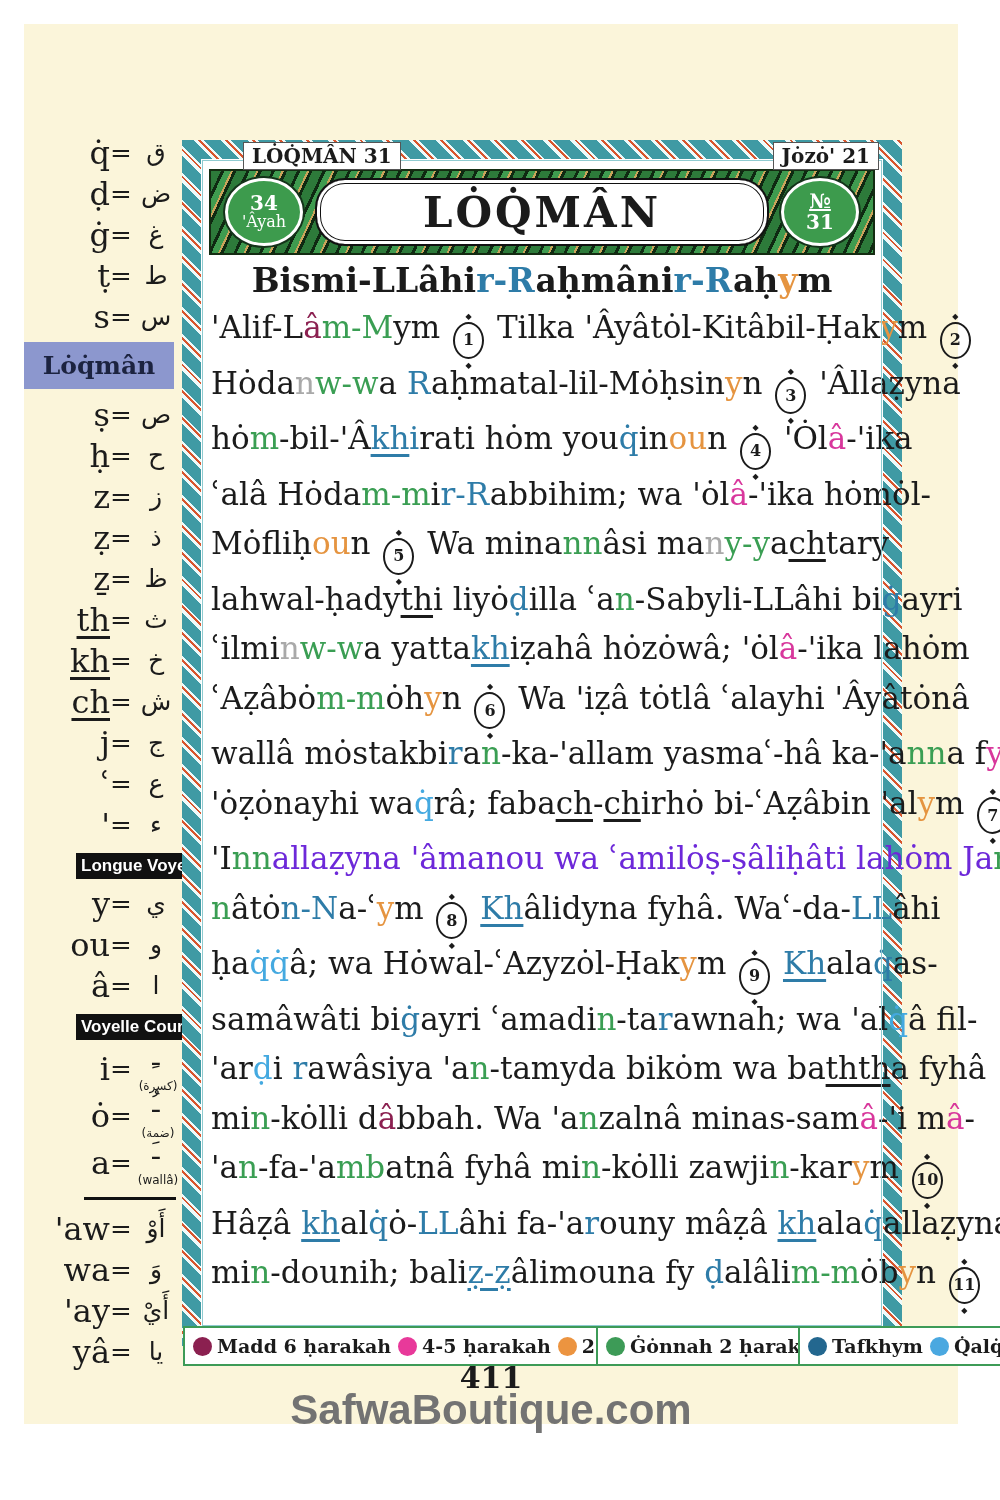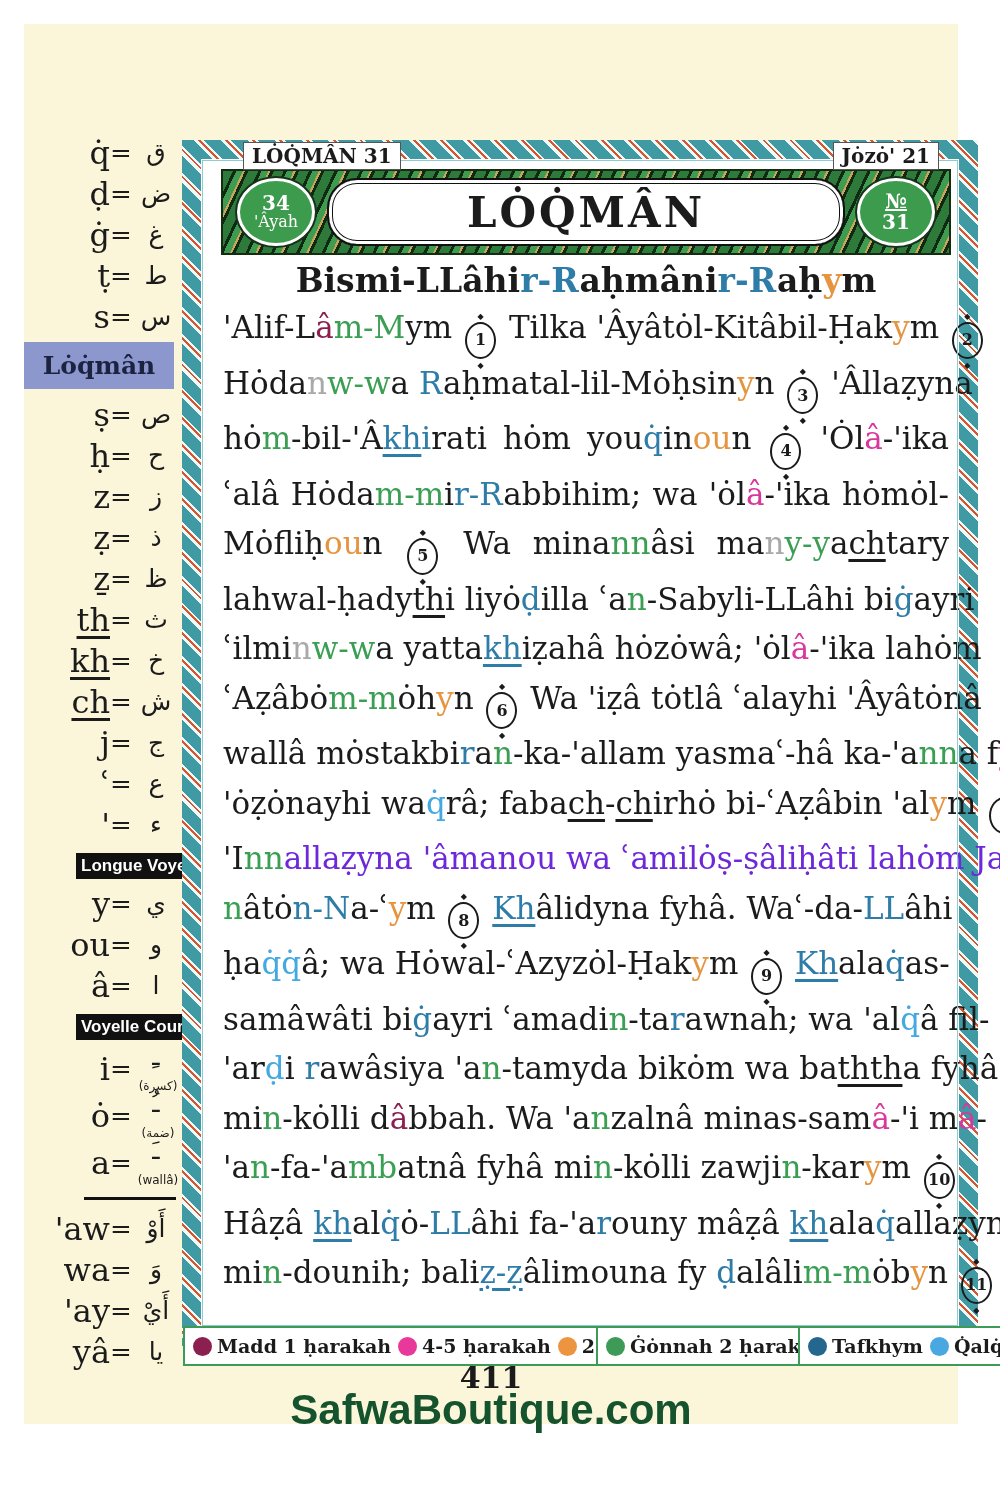--- a/index.html
+++ b/index.html
@@ -18,28 +18,28 @@
   .s-note{font-family:"DejaVu Sans",sans-serif;font-size:12px;margin-right:-4px;}
   .s-vowel{height:47px;}
   .s-tab{width:150px;background:#8c97ce;color:#1c2340;font-weight:bold;font-size:25px;
          text-align:center;padding:9px 0;margin:5px 0;}
   .s-head{background:#111;color:#fff;font-family:"Liberation Sans",sans-serif;font-weight:bold;
           font-size:17px;padding:3px 5px;width:fit-content;margin:8px 0 4px 52px;white-space:nowrap;}
   .s-div{border-top:3px solid #111;width:92px;margin:12px 4px 8px 60px;}
   .u-l{text-decoration:underline;text-underline-offset:5px;}
 
   
-  .frame{position:absolute;left:158px;top:116px;width:796px;height:1206px;background:#fff;
+  .frame{position:absolute;left:158px;top:116px;width:720px;height:1206px;background:#fff;
          border:19px solid #4aa9b2;box-sizing:border-box;
-         border-image:repeating-linear-gradient(45deg,#3f9aa4 0 6px,#eefafa 6px 9px,#d8562e 9px 11px,#eefafa 11px 13px,#3f9aa4 13px 19px) 19;padding-left:12px;}
+         border-image:repeating-linear-gradient(45deg,#3f9aa4 0 6px,#eefafa 6px 9px,#d8562e 9px 11px,#eefafa 11px 13px,#3f9aa4 13px 19px) 19;}
   .frame::after{content:"";position:absolute;inset:1px;border:1px solid #8fcbd0;pointer-events:none;}
   .strip-label{position:absolute;top:-17px;background:#fff;border:1px solid #555;
                font-weight:bold;font-size:20px;padding:0 8px;line-height:26px;white-space:nowrap;z-index:3;}
   .strip-left{left:42px;}
-  .strip-right{right:20px;}
+  .strip-right{right:4px;}
 
   
   .banner{margin:10px 8px 4px 8px;height:86px;display:flex;align-items:center;
           border:2px solid #142c12;box-sizing:border-box;padding:0 14px;
           background:repeating-linear-gradient(115deg,#2d7a3a 0 9px,#0f2912 9px 12px,#3f9b4f 12px 18px,#c9a45a 18px 20px,#0f2912 20px 23px);}
   .oval{width:72px;height:62px;background:#3d9b4d;border:3px solid #fff;border-radius:50%;
         box-shadow:0 0 0 2px #14331a;color:#fff;display:flex;flex-direction:column;
         align-items:center;justify-content:center;line-height:1.05;flex:0 0 auto;}
   .oval .big{font-size:20px;font-weight:bold;}
   .oval .small{font-size:16px;}
@@ -64,21 +64,21 @@
   
   .legend-box{position:absolute;background:#fff;border:2px solid #3d9b57;display:flex;
               align-items:center;gap:7px;padding:0 8px;height:40px;box-sizing:border-box;
               font-size:19px;font-weight:600;white-space:nowrap;z-index:4;}
   .dot{width:19px;height:19px;border-radius:50%;flex:0 0 auto;}
   .lg-item{display:flex;align-items:center;gap:5px;}
 
   .page-number{position:absolute;top:1336px;left:0;width:934px;text-align:center;
                font-size:30px;font-weight:bold;}
   .watermark{position:absolute;top:1362px;left:0;width:934px;text-align:center;
-             font-family:"Liberation Sans",sans-serif;font-size:42px;font-weight:bold;color:#14532d;}
+             font-family:"Liberation Sans",sans-serif;font-size:42px;font-weight:bold;color:#737373;}
 </style>
 </head>
 <body>
 
 <div class="page">
 
   <aside class="sidebar" id="sidebar">
       <div class="s-row">
         <span class="s-lat">q̇</span>
         <span class="s-eq">=</span>
@@ -251,21 +251,21 @@
         <div class="line"><span class="seg" style="color: rgb(27, 27, 27);">mi</span><span class="seg" style="color: rgb(58, 158, 83);">n</span><span class="seg" style="color: rgb(27, 27, 27);">-kȯlli d</span><span class="seg" style="color: rgb(139, 32, 80);">â</span><span class="seg" style="color: rgb(27, 27, 27);">bbah. Wa 'a</span><span class="seg" style="color: rgb(58, 158, 83);">n</span><span class="seg" style="color: rgb(27, 27, 27);">zalnâ minas-sam</span><span class="seg" style="color: rgb(216, 55, 156);">â</span><span class="seg" style="color: rgb(27, 27, 27);">-'i m</span><span class="seg" style="color: rgb(216, 55, 156);">â</span><span class="seg" style="color: rgb(27, 27, 27);">-</span></div>
         <div class="line"><span class="seg" style="color: rgb(27, 27, 27);">'a</span><span class="seg" style="color: rgb(58, 158, 83);">n</span><span class="seg" style="color: rgb(27, 27, 27);">-fa-'a</span><span class="seg" style="color: rgb(58, 158, 83);">mb</span><span class="seg" style="color: rgb(27, 27, 27);">atnâ fyhâ mi</span><span class="seg" style="color: rgb(58, 158, 83);">n</span><span class="seg" style="color: rgb(27, 27, 27);">-kȯlli zawji</span><span class="seg" style="color: rgb(58, 158, 83);">n</span><span class="seg" style="color: rgb(27, 27, 27);">-kar</span><span class="seg" style="color: rgb(229, 148, 64);">y</span><span class="seg" style="color: rgb(27, 27, 27);">m </span><span class="v">10</span></div>
         <div class="line"><span class="seg" style="color: rgb(27, 27, 27);">Hâẓâ </span><span class="seg u" style="color: rgb(46, 124, 168);">kh</span><span class="seg" style="color: rgb(27, 27, 27);">al</span><span class="seg" style="color: rgb(46, 124, 168);">q̇</span><span class="seg" style="color: rgb(27, 27, 27);">ȯ-</span><span class="seg" style="color: rgb(46, 124, 168);">LL</span><span class="seg" style="color: rgb(27, 27, 27);">âhi fa-'a</span><span class="seg" style="color: rgb(46, 124, 168);">r</span><span class="seg" style="color: rgb(27, 27, 27);">ouny mâẓâ </span><span class="seg u" style="color: rgb(46, 124, 168);">kh</span><span class="seg" style="color: rgb(27, 27, 27);">ala</span><span class="seg" style="color: rgb(46, 124, 168);">q̇</span><span class="seg" style="color: rgb(27, 27, 27);">allaẓyna</span></div>
         <div class="line"><span class="seg" style="color: rgb(27, 27, 27);">mi</span><span class="seg" style="color: rgb(58, 158, 83);">n</span><span class="seg" style="color: rgb(27, 27, 27);">-dounih; bali</span><span class="seg u" style="color: rgb(46, 124, 168);">ẓ-ẓ</span><span class="seg" style="color: rgb(27, 27, 27);">âlimouna fy </span><span class="seg" style="color: rgb(46, 124, 168);">ḍ</span><span class="seg" style="color: rgb(27, 27, 27);">alâli</span><span class="seg" style="color: rgb(58, 158, 83);">m-m</span><span class="seg" style="color: rgb(27, 27, 27);">ȯb</span><span class="seg" style="color: rgb(229, 148, 64);">y</span><span class="seg" style="color: rgb(27, 27, 27);">n </span><span class="v">11</span></div>
       </div>
   </main>
 
   <div class="legend-box" id="legend0" style="left:159px;top:1302px;">
       <span class="lg-item">
         <span class="dot" style="background: rgb(139, 32, 80);"></span>
-        <span>Madd 1 ḥarakah</span>
+        <span>Madd 6 ḥarakah</span>
       </span>
       <span class="lg-item">
         <span class="dot" style="background: rgb(232, 57, 154);"></span>
         <span>4-5 ḥarakah</span>
       </span>
       <span class="lg-item">
         <span class="dot" style="background: rgb(236, 148, 64);"></span>
         <span>2-4-6 ḥarakah</span>
       </span>
     </div>

